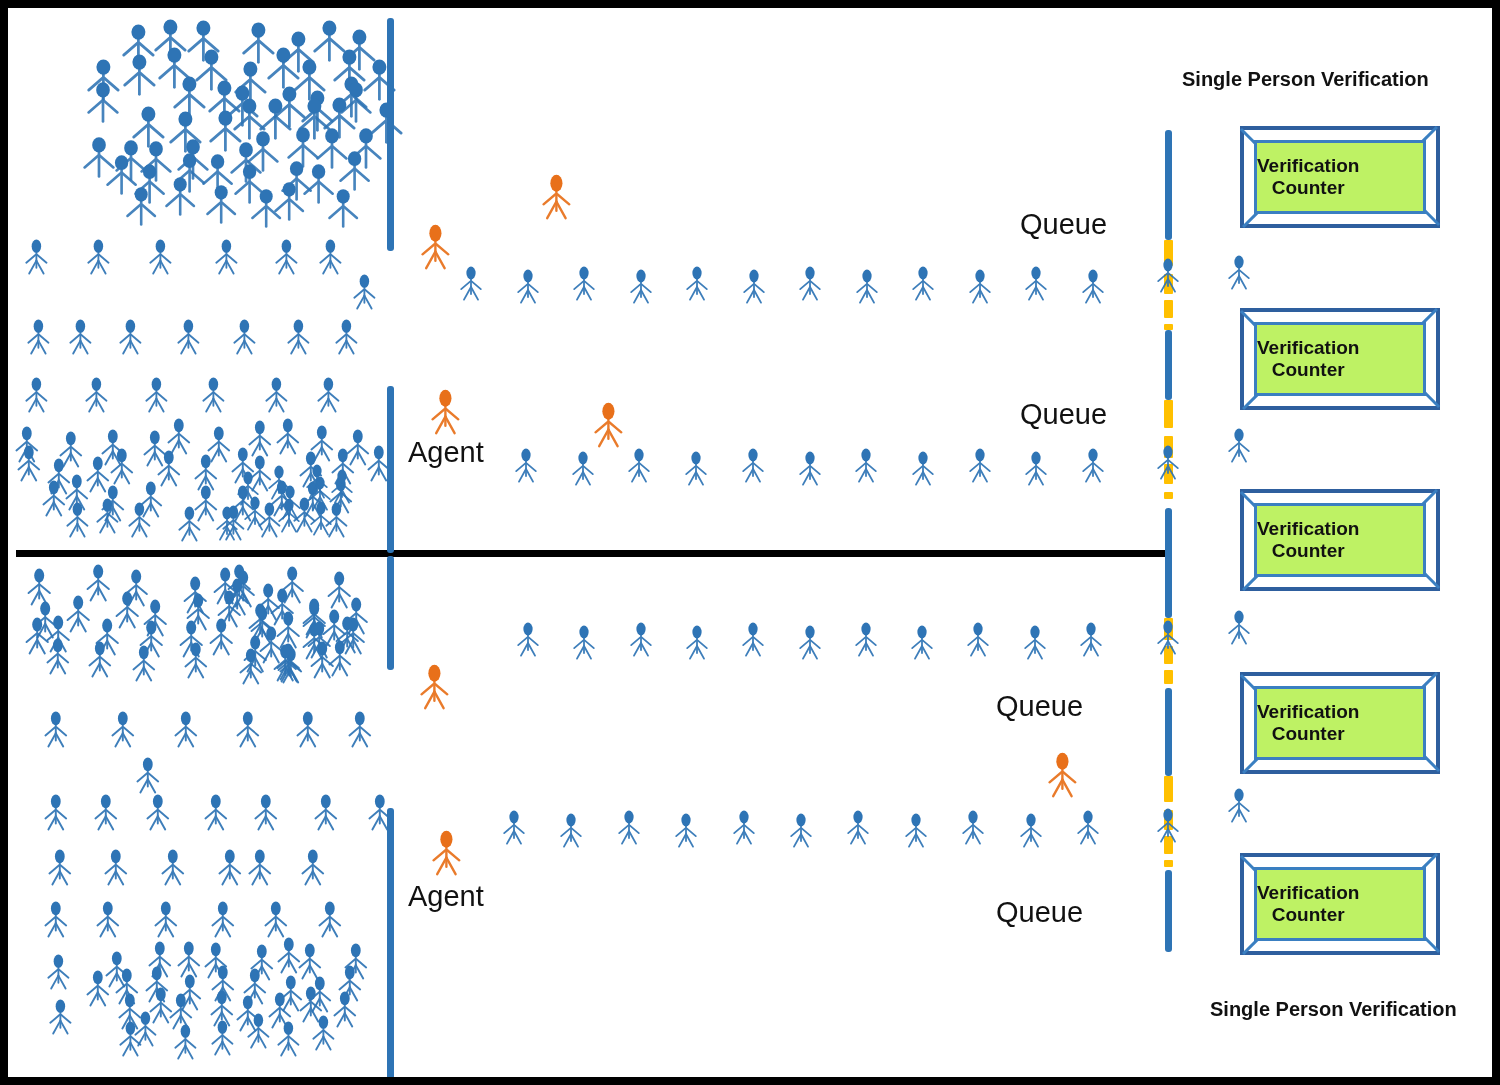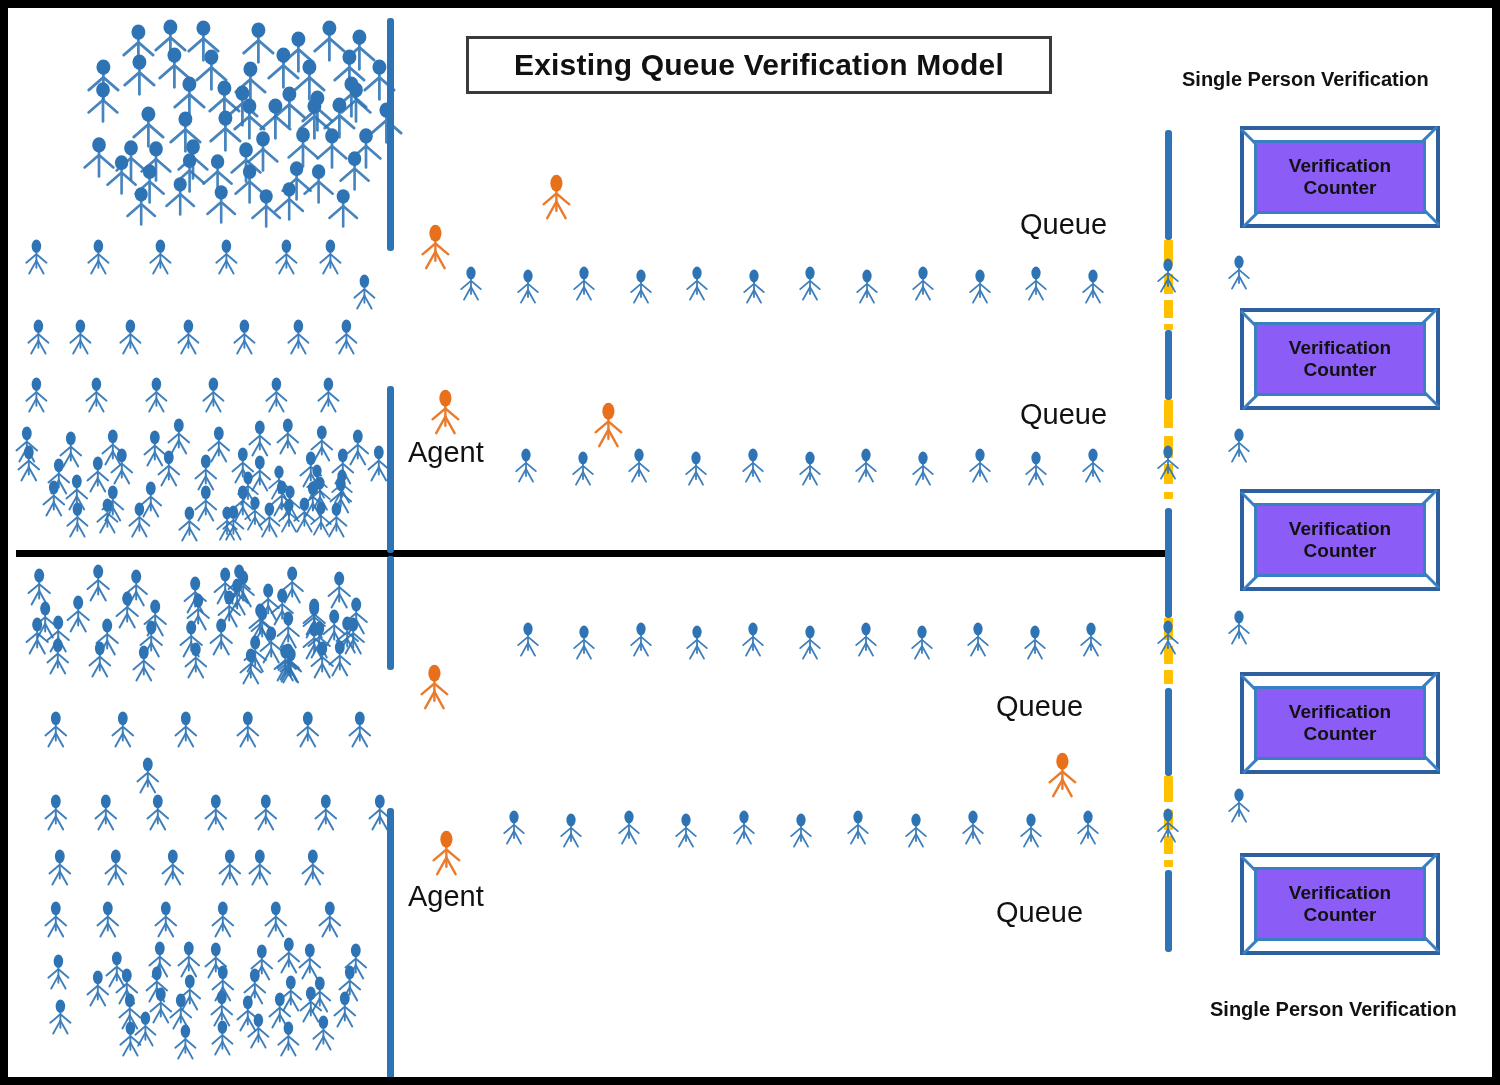--- a/index.html
+++ b/index.html
@@ -66,22 +66,22 @@
   .counter .outer{
     position:absolute;inset:0;
     border:4px solid #2E5F9E;
     box-sizing:border-box;
     background:#ffffff;
   }
   .counter .inner{
     position:absolute;inset:14px;
     border:3px solid #3a7fc1;
     box-sizing:border-box;
-    background:#8b5cf6;
-    display:flex;align-items:center;justify-content:center;
+    background:#bef264;
+    display:flex;align-items:center;justify-content:flex-start;
   }
   .counter .bev{
     position:absolute;background:#3a7fc1;height:2.5px;transform-origin:0 0;
   }
   .counter .ctext{
     font-size:19px;font-weight:bold;color:#111;line-height:1.18;text-align:center;
   }
 
   
   .dlabel{
@@ -91,23 +91,20 @@
 
   
   .person{position:absolute;}
   .person svg{display:block;overflow:visible;}
 </style>
 </head>
 <body>
 
 <div id="root">
 
-  <div class="title-box">
-    <span>Existing Queue Verification Model</span>
-  </div>
 
   <div class="spv-label" style="left:1174px;top:60px;">Single Person Verification</div>
 
   <div class="spv-label" style="left:1202px;top:990px;">Single Person Verification</div>
 
   <div class="h-divider" style="left:8px;top:542px;width:1152px;"></div>
 
   <div class="barrier" style="left:379px;top:10px;height:233px;"></div>
   <div class="barrier" style="left:379px;top:378px;height:167px;"></div>
   <div class="barrier" style="left:379px;top:548px;height:114px;"></div>

